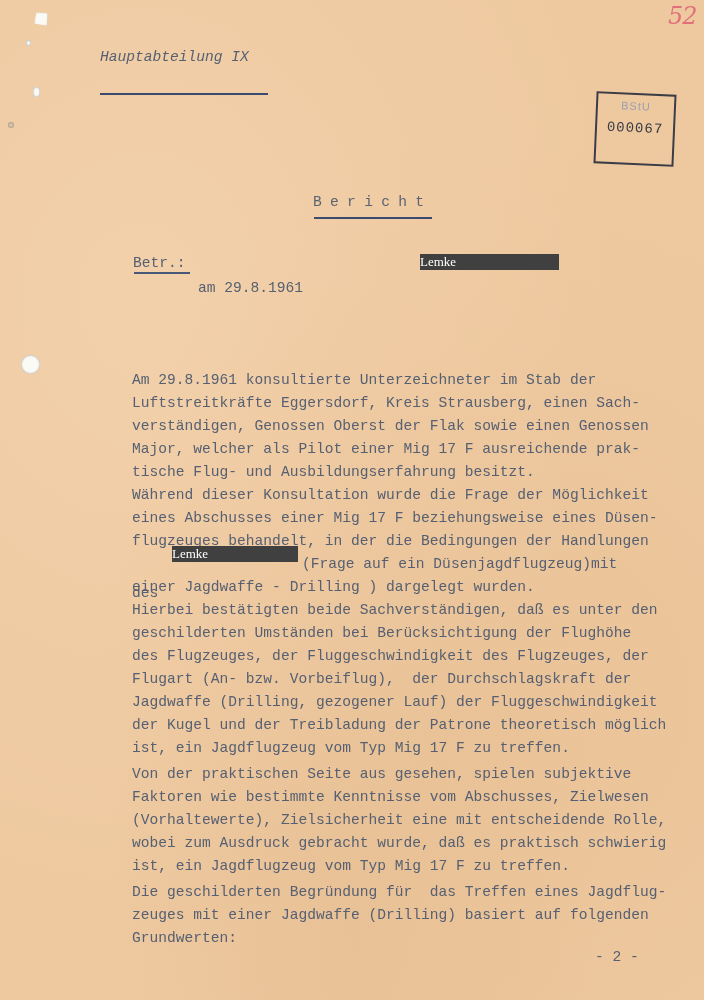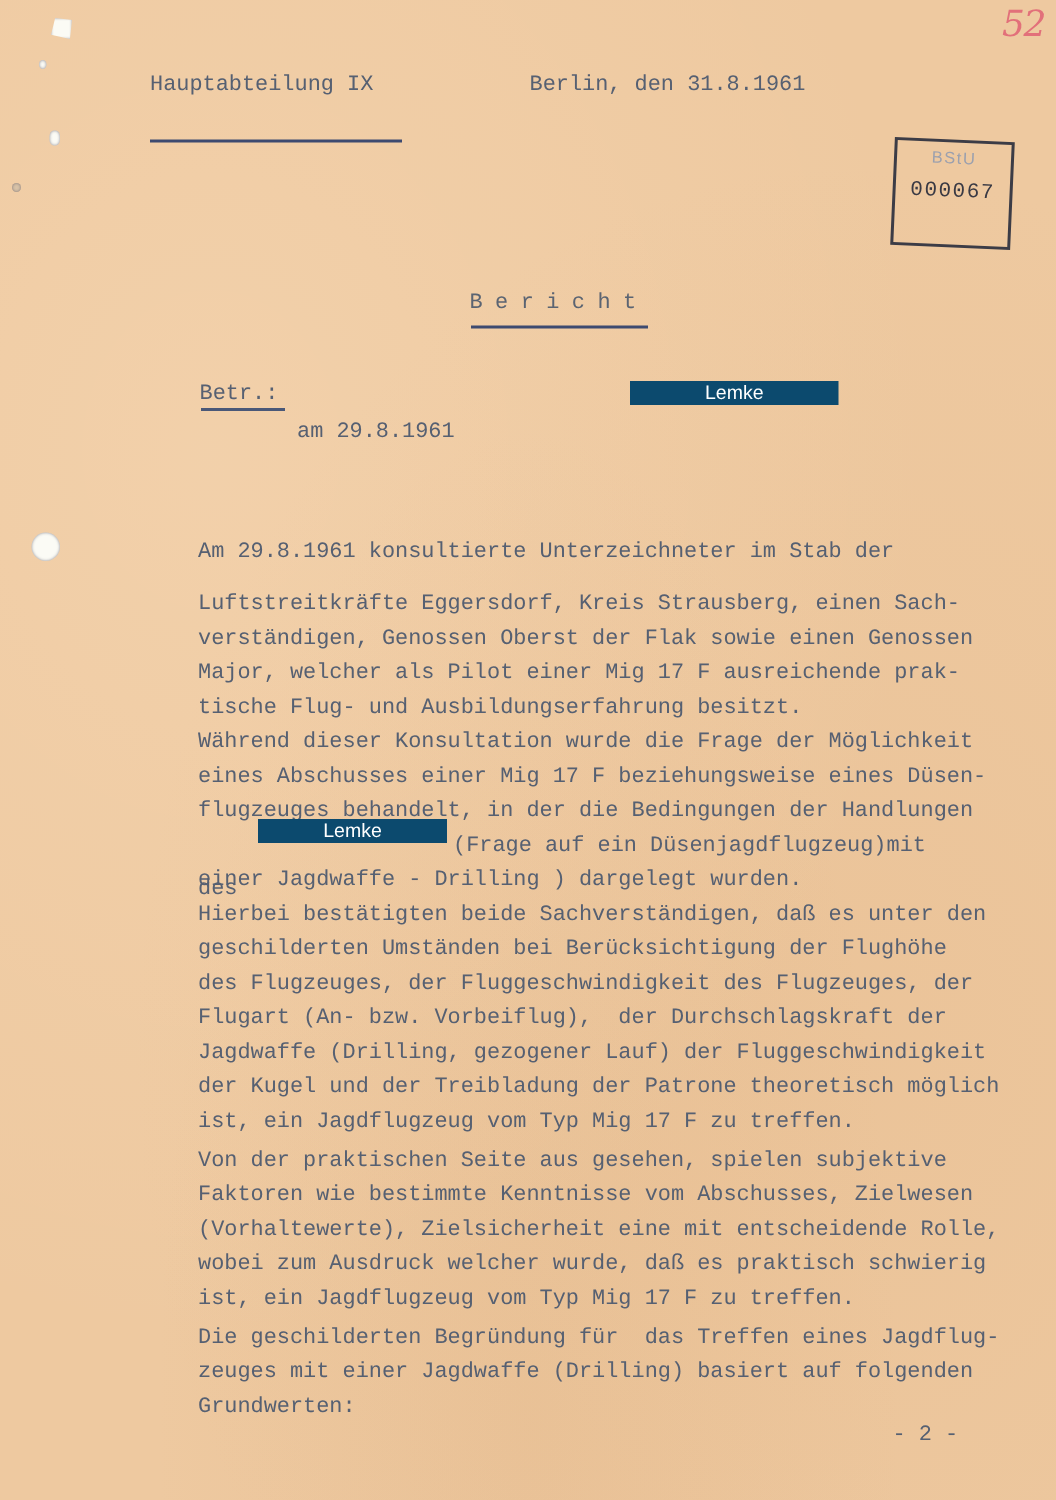--- a/index.html
+++ b/index.html
@@ -37,21 +37,21 @@
       box-shadow: inset 0 0 2px rgba(70,70,90,0.6);
     }
     .punch.p1 { left: 34px; top: 12px; width: 14px; height: 14px; clip-path: polygon(20% 0, 100% 10%, 90% 100%, 0 80%); }
     .punch.p2 { left: 26px; top: 40px; width: 5px; height: 6px; border-radius: 50%; }
     .punch.p3 { left: 33px; top: 87px; width: 7px; height: 10px; border-radius: 40%; }
     .punch.p4 { left: 8px; top: 122px; width: 6px; height: 6px; border-radius: 50%; background: #d9c3a8; }
     .punch.p5 { left: 21px; top: 355px; width: 19px; height: 19px; border-radius: 50%; }
 
     .tw { position: absolute; font-size: 14.6px; line-height: 23px; white-space: pre; color: #566072; }
 
-    .hdr-left-1 { left: 100px; top: 46px; }
+    .hdr-left-1 { left: 100px; top: 46px; font-style: italic; }
     .hdr-left-2 { left: 100px; top: 69px; }
     .hdr-rule {
       position: absolute;
       left: 100px; top: 93px; width: 168px; height: 2px;
       background: #3d4a70;
     }
     .hdr-right { left: 353px; top: 46px; }
 
     .stamp {
       position: absolute;
@@ -93,25 +93,25 @@
     .betr-label { left: 133px; top: 252px; }
     .betr-rule {
       position: absolute; left: 134px; top: 272px; width: 56px; height: 2px;
       background: #4a5878;
     }
     .betr-text { left: 198px; top: 252px; }
     .betr-date { left: 198px; top: 277px; }
 
     .redact {
       position: absolute;
-      background: #0c4a6e;
+      background: #404040;
       color: #ffffff;
-      font-family: Liberation Sans, sans-serif;
+      font-family: Liberation Serif, serif;
       font-size: 13px;
-      text-align: center;
+      text-align: left;
       line-height: 16px;
     }
     .redact-1 { left: 420px; top: 254px; width: 139px; height: 16px; }
     .redact-2 { left: 172px; top: 546px; width: 126px; height: 16px; }
 
     .body-line { left: 132px; }
     .pagenum { left: 595px; top: 946px; }
   </style>
 </head>
 <body>
@@ -121,37 +121,36 @@
   <div class="folio">52</div>
 
   <div class="punch p1"></div>
   <div class="punch p2"></div>
   <div class="punch p3"></div>
   <div class="punch p4"></div>
   <div class="punch p5"></div>
 
   <div class="tw hdr-left-1">Hauptabteilung IX</div>
   <div class="hdr-rule"></div>
-  <div class="tw hdr-right">Berlin, den 31.8.1961</div>
 
   <div class="stamp">
     <div class="stamp-top">BStU</div>
     <div class="stamp-num">000067</div>
   </div>
 
   <div class="title">Bericht</div>
   <div class="title-rule"></div>
 
   <div class="tw betr-label">Betr.:</div>
   <div class="betr-rule"></div>
   <div class="redact redact-1">Lemke</div>
   <div class="tw betr-date">am 29.8.1961</div>
 
   <div>
-    <div class="tw body-line" style="top:357px">Am 29.8.1961 konsultierte Unterzeichneter im Stab der</div>
+    <div class="tw body-line" style="top:369px">Am 29.8.1961 konsultierte Unterzeichneter im Stab der</div>
     <div class="tw body-line" style="top:392px">Luftstreitkräfte Eggersdorf, Kreis Strausberg, einen Sach-</div>
     <div class="tw body-line" style="top:415px">verständigen, Genossen Oberst der Flak sowie einen Genossen</div>
     <div class="tw body-line" style="top:438px">Major, welcher als Pilot einer Mig 17 F ausreichende prak-</div>
     <div class="tw body-line" style="top:461px">tische Flug- und Ausbildungserfahrung besitzt.</div>
     <div class="tw body-line" style="top:484px">Während dieser Konsultation wurde die Frage der Möglichkeit</div>
     <div class="tw body-line" style="top:507px">eines Abschusses einer Mig 17 F beziehungsweise eines Düsen-</div>
     <div class="tw body-line" style="top:530px">flugzeuges behandelt, in der die Bedingungen der Handlungen</div>
     <div class="tw body-line" style="top:582px">des</div>
     <div class="redact redact-2">Lemke</div>
     <div class="tw" style="left:302px; top:553px">(Frage auf ein Düsenjagdflugzeug)mit</div>
@@ -159,21 +158,21 @@
     <div class="tw body-line" style="top:599px">Hierbei bestätigten beide Sachverständigen, daß es unter den</div>
     <div class="tw body-line" style="top:622px">geschilderten Umständen bei Berücksichtigung der Flughöhe</div>
     <div class="tw body-line" style="top:645px">des Flugzeuges, der Fluggeschwindigkeit des Flugzeuges, der</div>
     <div class="tw body-line" style="top:668px">Flugart (An- bzw. Vorbeiflug),  der Durchschlagskraft der</div>
     <div class="tw body-line" style="top:691px">Jagdwaffe (Drilling, gezogener Lauf) der Fluggeschwindigkeit</div>
     <div class="tw body-line" style="top:714px">der Kugel und der Treibladung der Patrone theoretisch möglich</div>
     <div class="tw body-line" style="top:737px">ist, ein Jagdflugzeug vom Typ Mig 17 F zu treffen.</div>
     <div class="tw body-line" style="top:763px">Von der praktischen Seite aus gesehen, spielen subjektive</div>
     <div class="tw body-line" style="top:786px">Faktoren wie bestimmte Kenntnisse vom Abschusses, Zielwesen</div>
     <div class="tw body-line" style="top:809px">(Vorhaltewerte), Zielsicherheit eine mit entscheidende Rolle,</div>
-    <div class="tw body-line" style="top:832px">wobei zum Ausdruck welcher wurde, daß es praktisch schwierig</div>
+    <div class="tw body-line" style="top:832px">wobei zum Ausdruck gebracht wurde, daß es praktisch schwierig</div>
     <div class="tw body-line" style="top:855px">ist, ein Jagdflugzeug vom Typ Mig 17 F zu treffen.</div>
     <div class="tw body-line" style="top:881px">Die geschilderten Begründung für  das Treffen eines Jagdflug-</div>
     <div class="tw body-line" style="top:904px">zeuges mit einer Jagdwaffe (Drilling) basiert auf folgenden</div>
     <div class="tw body-line" style="top:927px">Grundwerten:</div>
   </div>
 
   <div class="tw pagenum">- 2 -</div>
 </div>
 
 </body></html>

